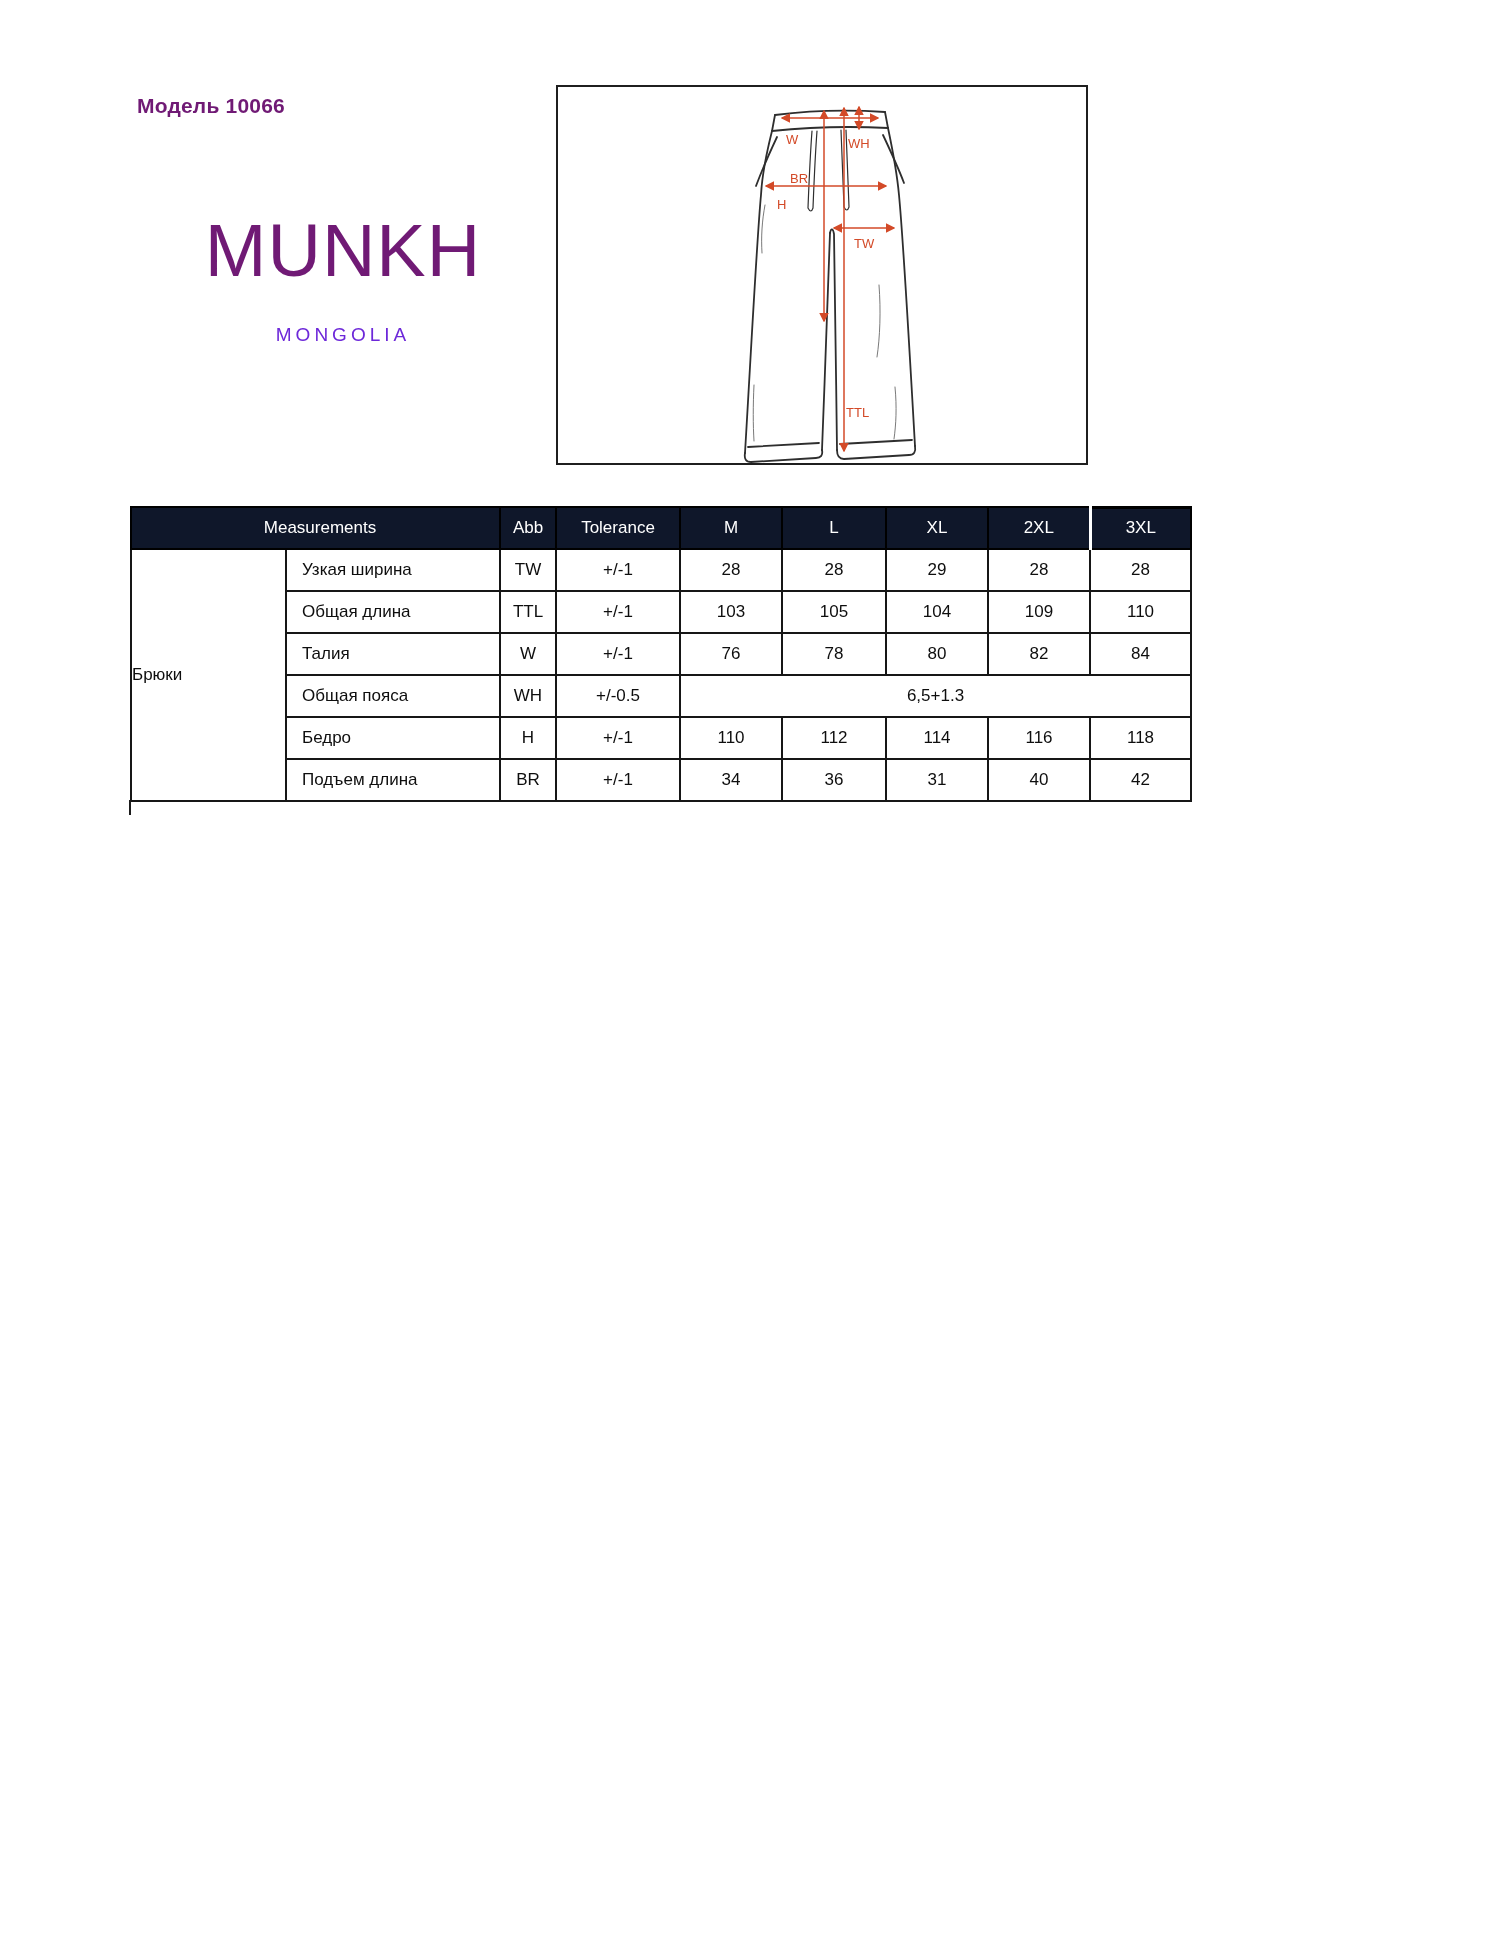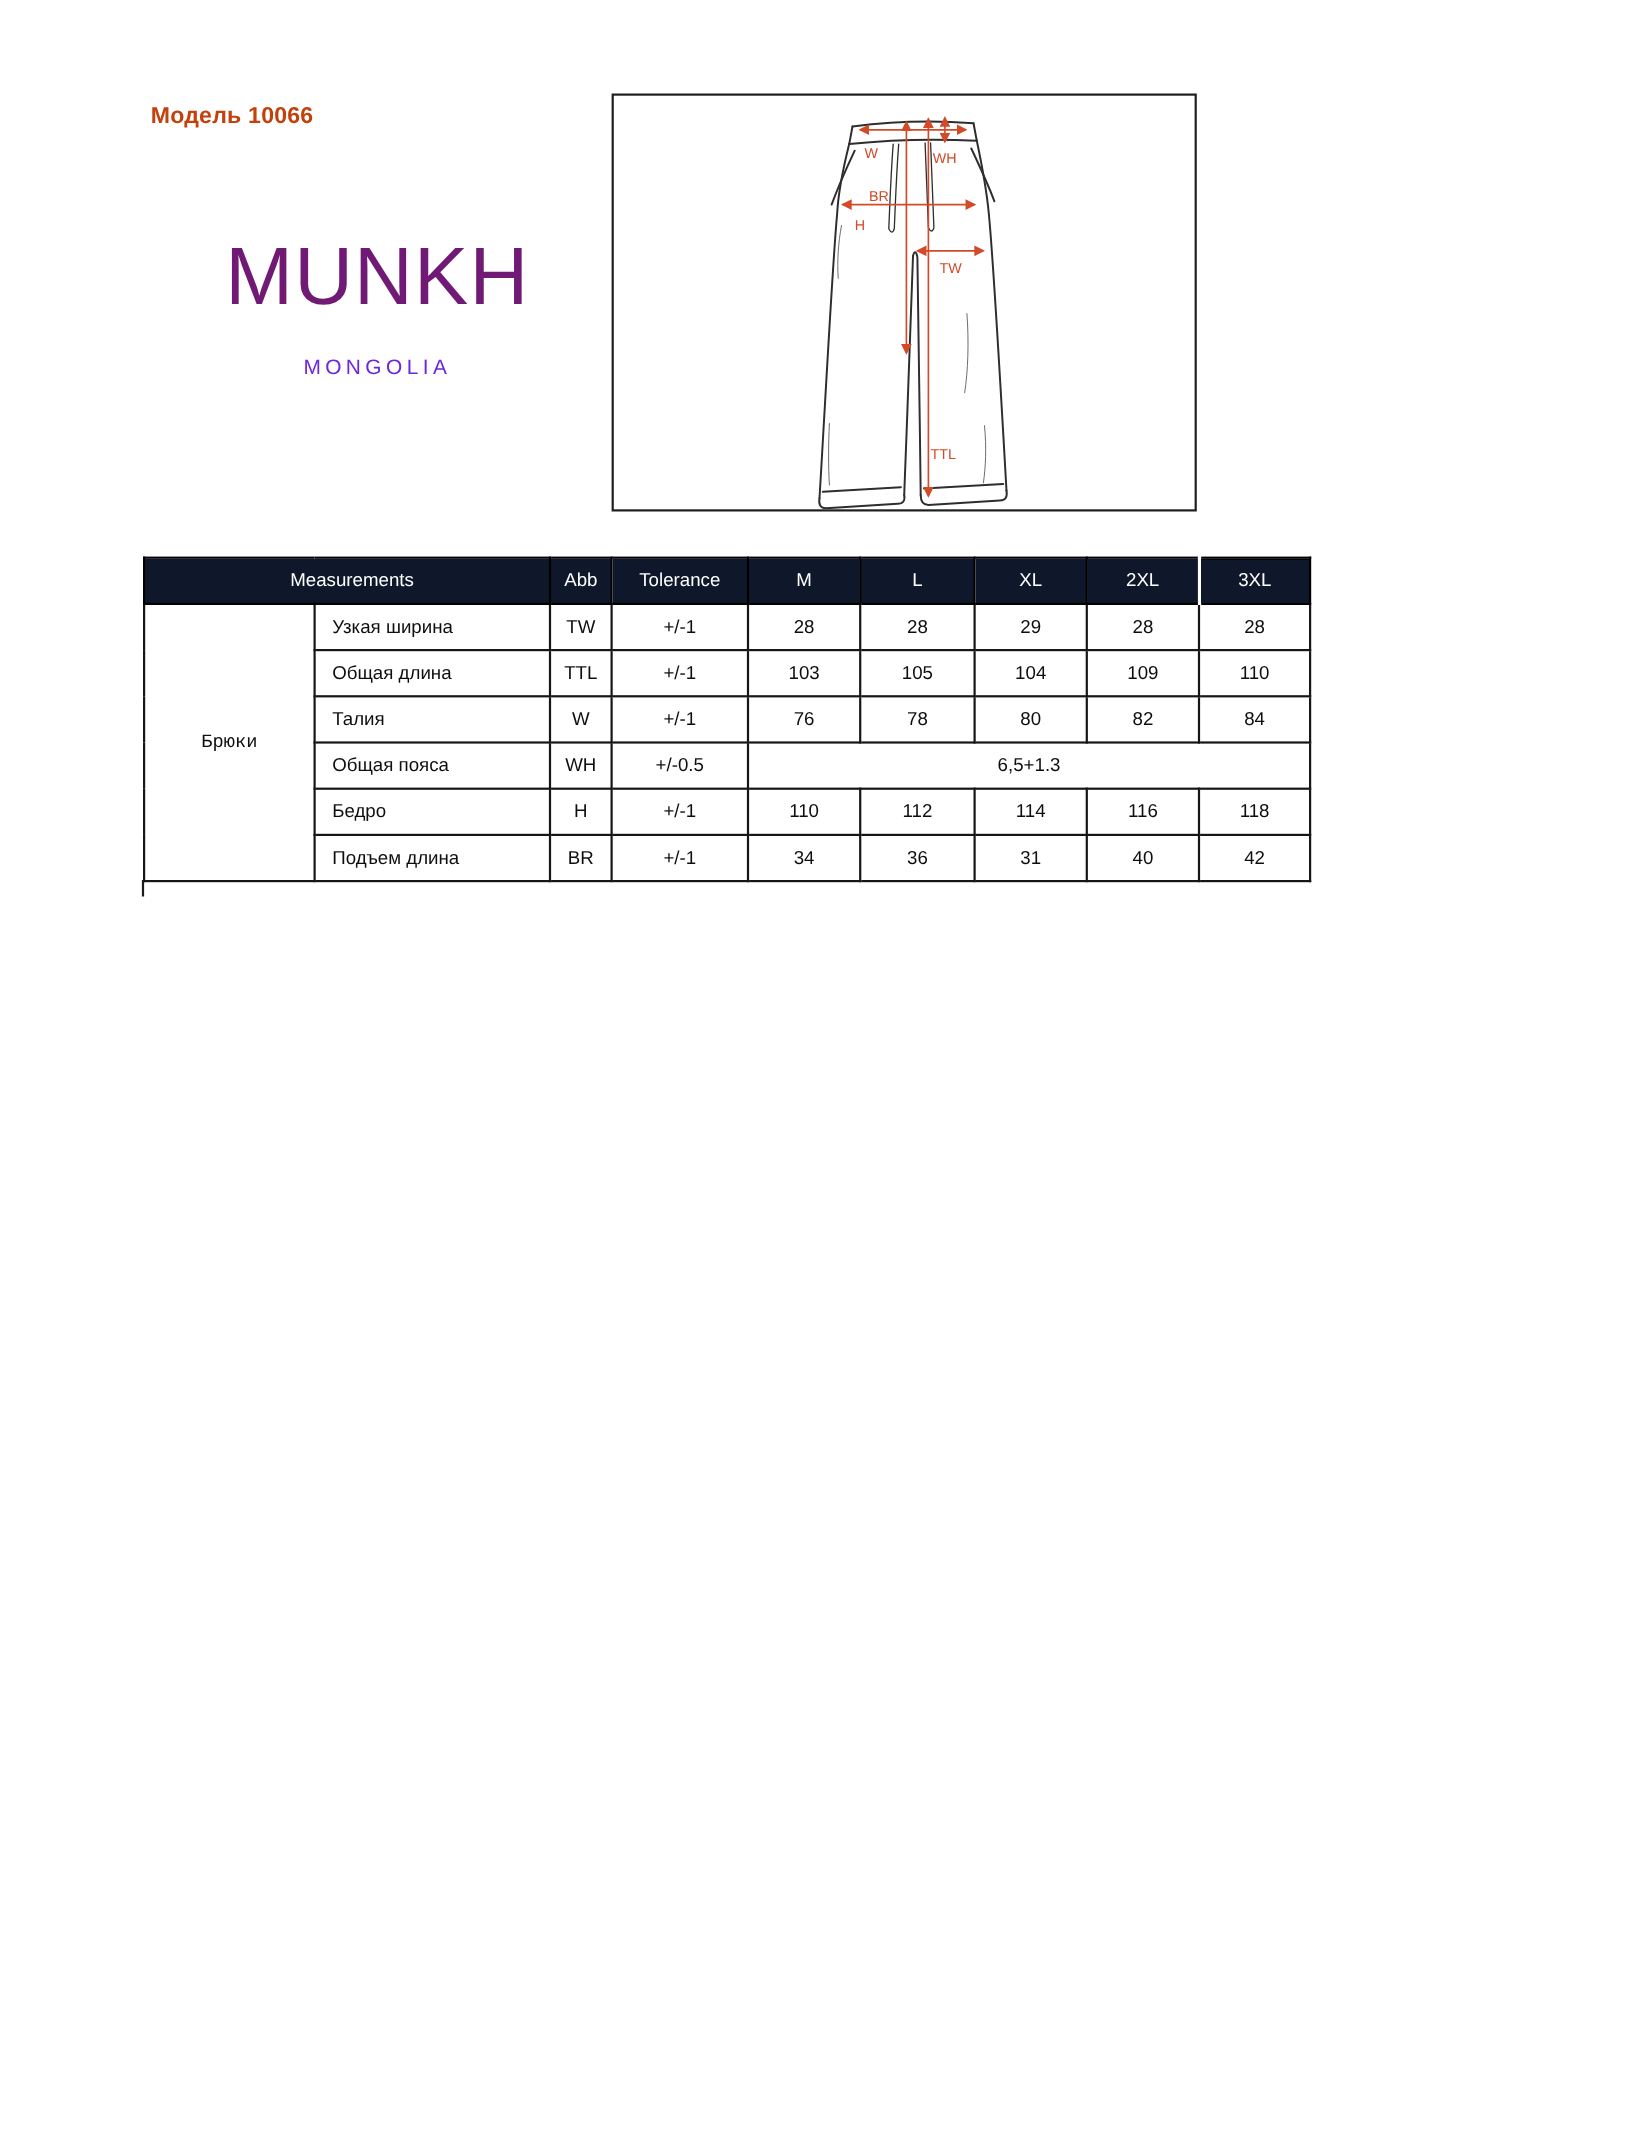--- a/index.html
+++ b/index.html
@@ -4,21 +4,21 @@
 <style>
   * { margin:0; padding:0; box-sizing:border-box; }
   html,body { background:#ffffff; }
   body { font-family:"Liberation Sans","DejaVu Sans",sans-serif; color:#111; }
   .page {
     position:relative; width:1500px; height:1941px; background:#ffffff;
     overflow:hidden; margin:0 auto;
   }
   .doc-title {
     position:absolute; left:137px; top:94px;
-    font-size:21px; font-weight:bold; color:#c2410c; letter-spacing:0.2px;
+    font-size:21px; font-weight:bold; color:#701a75; letter-spacing:0.2px;
   }
   .brand {
     position:absolute; left:202px; top:214px; width:282px; text-align:center;
   }
   .brand-wordmark {
     font-size:74px; line-height:1; font-weight:400; color:#701a75; letter-spacing:1px;
   }
   .brand-subtitle {
     margin-top:36px; font-size:19px; letter-spacing:4px; color:#6d28d9; font-weight:400;
   }
@@ -37,21 +37,21 @@
     border:2px solid #161616; height:42px; vertical-align:middle;
     overflow:hidden; white-space:nowrap;
   }
   table.size-table thead th {
     background:#0f172a; color:#ffffff; font-weight:400; border-color:#000000;
     text-align:center;
   }
   th.h-measurements { text-align:left; padding-left:9px; }
   th.col-3xl { border-left:3px solid #ffffff !important; position:relative; }
   .cap3xl { position:absolute; top:-9px; left:0; right:-2px; height:10px; background:#000000; }
-  td.cell-category { text-align:center;font-family:Liberation Mono, monospace; }
+  td.cell-category { text-align:left; }
   td.cell-name { text-align:left; padding-left:15px; }
   td.cell-abb, td.cell-tol, td.cell-val, td.cell-merged { text-align:center; }
   .left-edge-artifact {
     position:absolute; left:129px; top:800px; width:2px; height:15px; background:#1b1b1b;
   }
 </style>
 </head>
 <body>
 
 <div class="page">

